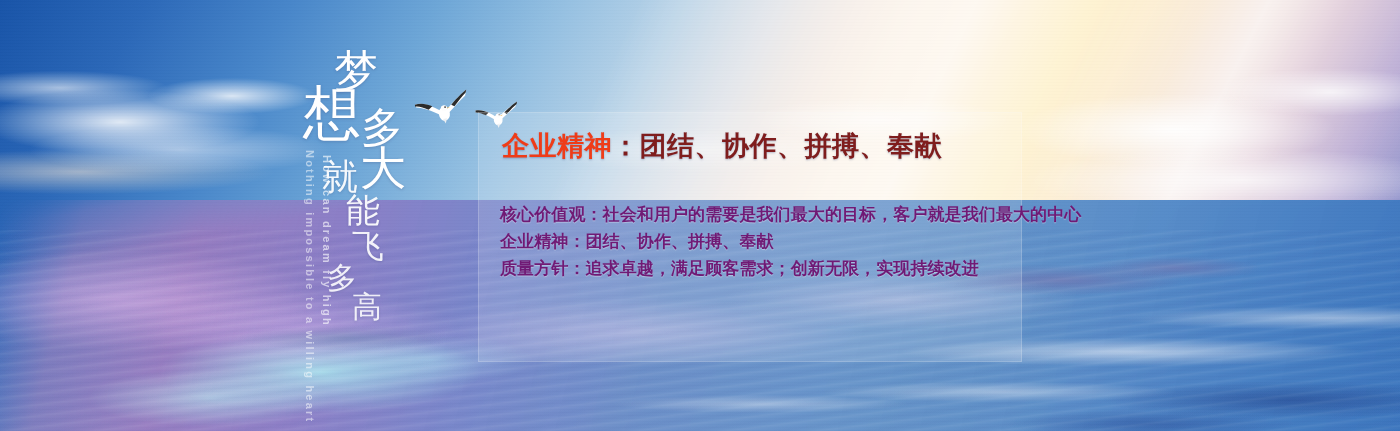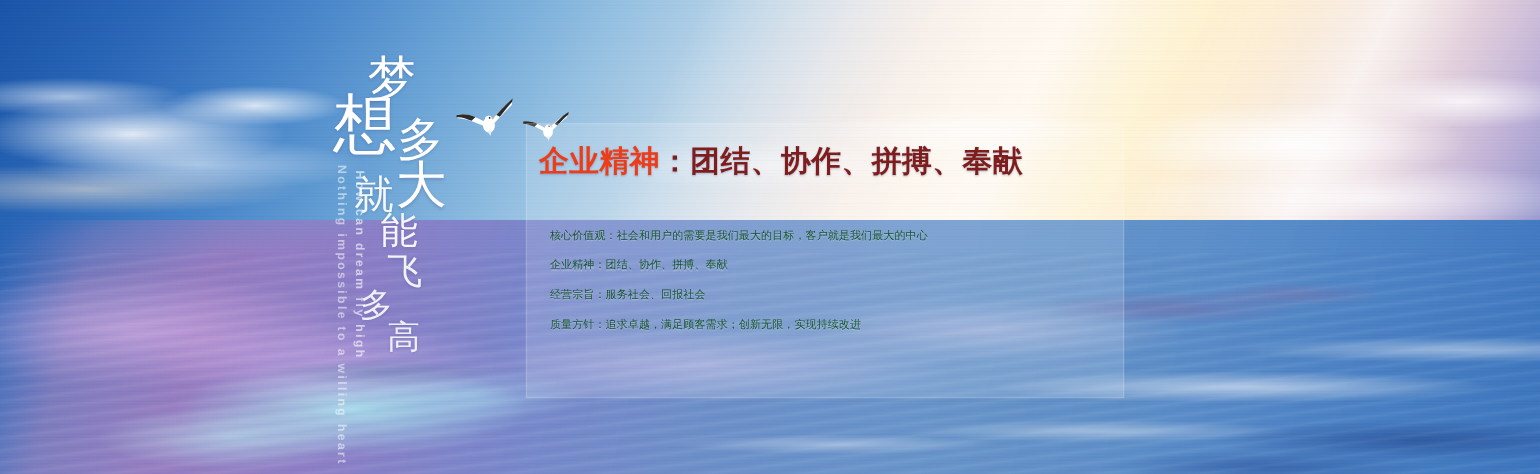--- a/index.html
+++ b/index.html
@@ -219,35 +219,35 @@
     position: absolute;
     left: 490px;
     top: 130px;
     font-size: 27px;
     font-weight: 700;
     line-height: 1.25;
     white-space: nowrap;
     letter-spacing: .5px;
     text-shadow: 0 1px 2px rgba(30,60,120,.30);
   }
-  #headline .accent { color: #ef3c18; }
+  #headline .accent { color: #ef3c18; margin-left: 12px; }
   #headline .rest   { color: #7f1d1d; }
 
   #bodylist {
     position: absolute;
     left: 500px;
     top: 201px;
     width: 500px;
   }
   .bodyline {
-    font-size: 10px;
+    font-size: 17px;
     line-height: 27px;
-    color: #14532d;
+    color: #701a75;
     white-space: nowrap;
-    font-weight: 400;
+    font-weight: 700;
     letter-spacing: .1px;
     text-shadow: 0 1px 1px rgba(255,255,255,.35);
   }
 </style>
 </head>
 <body>
 
 <div id="banner">
 
   <div class="bg-layer bg-sky"></div>
@@ -306,17 +306,16 @@
 
   <div id="panel"></div>
 
   <div id="headline">
     <span class="accent">企业精神</span><span class="rest">：团结、协作、拼搏、奉献</span>
   </div>
 
   <div id="bodylist">
     <div class="bodyline">核心价值观：社会和用户的需要是我们最大的目标，客户就是我们最大的中心</div>
     <div class="bodyline">企业精神：团结、协作、拼搏、奉献</div>
-    <div class="bodyline">经营宗旨：服务社会、回报社会</div>
     <div class="bodyline">质量方针：追求卓越，满足顾客需求；创新无限，实现持续改进</div>
   </div>
 
 </div>
 
 </body></html>

